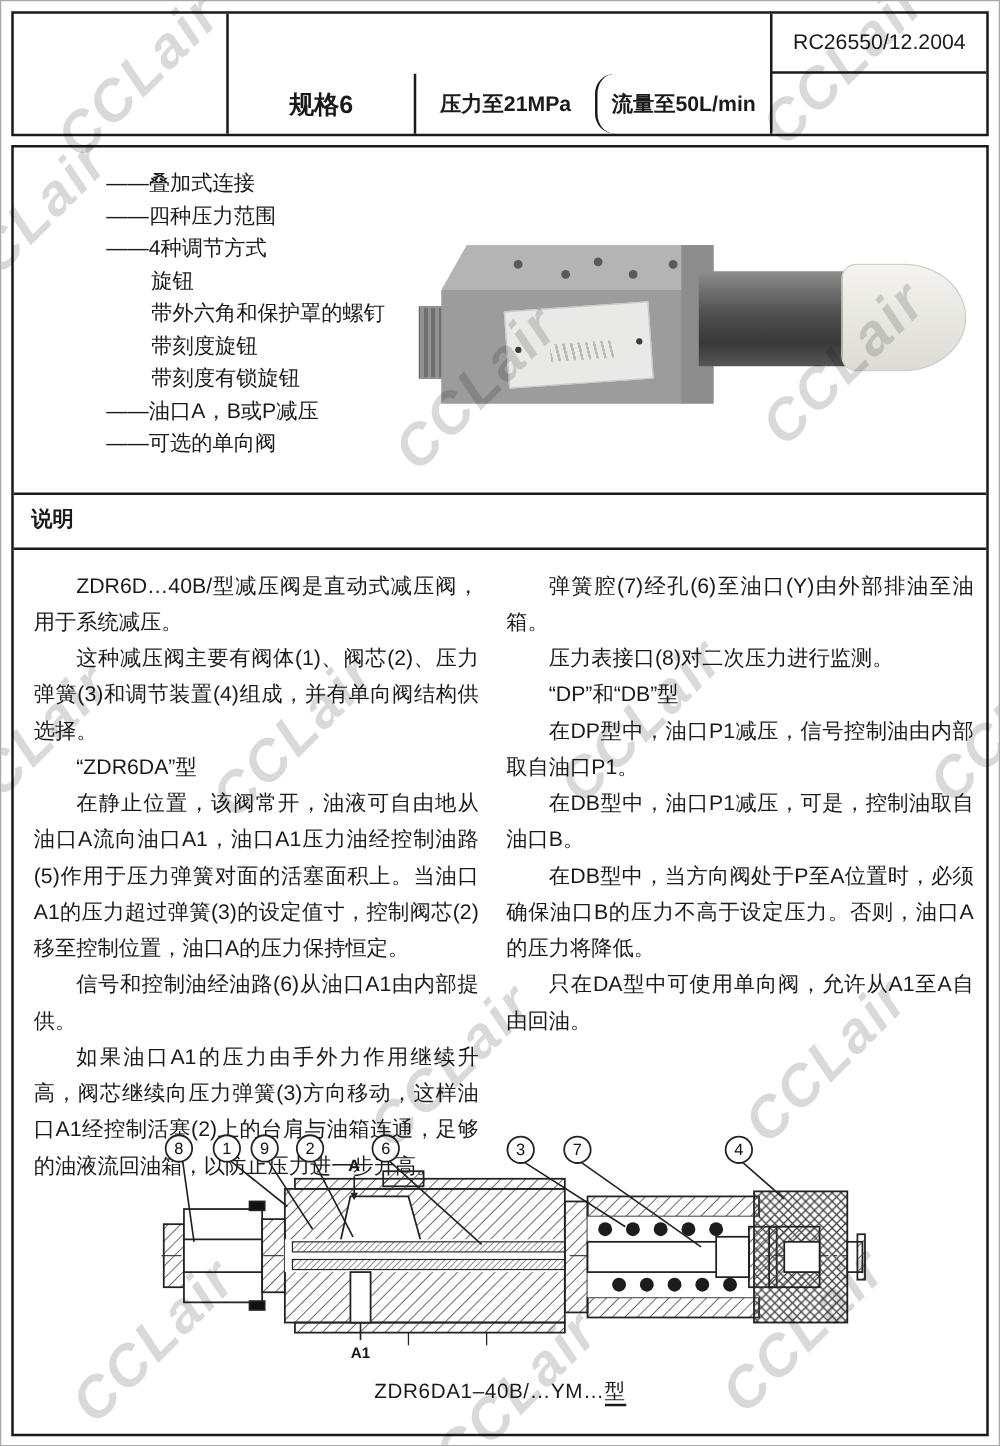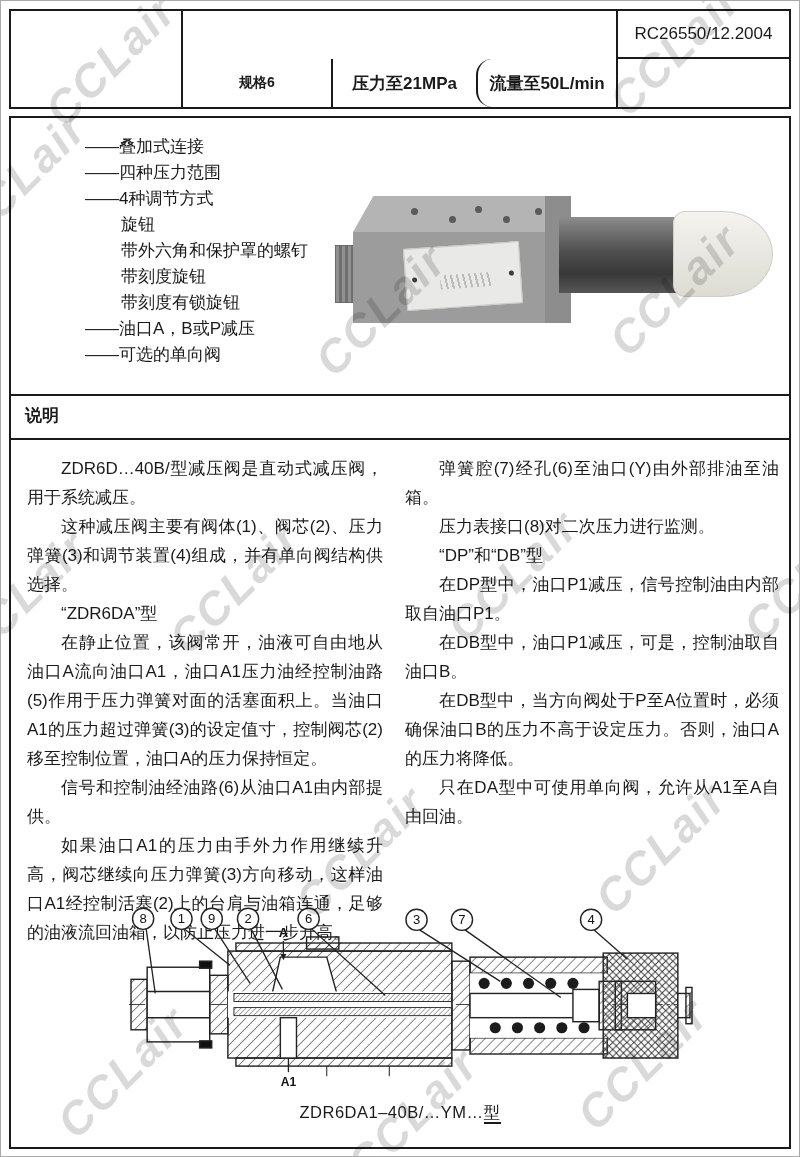--- a/index.html
+++ b/index.html
@@ -18,21 +18,21 @@
   .header{
     position:absolute;left:8px;top:8px;width:782px;height:100px;
     border:2px solid #1a1a1a;box-sizing:border-box;display:grid;
     grid-template-columns:172px 148px 145px 140px 1fr;
     grid-template-rows:1fr 1fr;z-index:2;background:transparent;
   }
   .hcell{display:flex;align-items:center;justify-content:center;box-sizing:border-box;}
   .h-empty{grid-column:1;grid-row:1/3;border-right:2px solid #1a1a1a;}
   .h-title{grid-column:2/5;grid-row:1;border-bottom:2px solid #1a1a1a;font-weight:bold;font-size:20px;}
   .h-rc{grid-column:5;grid-row:1;border-left:2px solid #1a1a1a;border-bottom:2px solid #1a1a1a;font-size:17px;}
-  .h-spec{grid-column:2;grid-row:2;font-weight:bold;font-size:14px;}
+  .h-spec{grid-column:2;grid-row:2;font-weight:bold;font-size:20px;}
   .h-press{grid-column:3;grid-row:2;border-left:2px solid #1a1a1a;font-weight:bold;font-size:17px;}
   .h-flow{grid-column:4;grid-row:2;border-left:2px solid #1a1a1a;font-weight:bold;font-size:17px;border-radius:16px;}
   .h-blank{grid-column:5;grid-row:2;border-left:2px solid #1a1a1a;}
   
   .main{
     position:absolute;left:8px;top:115px;width:782px;height:1033px;
     border:2px solid #1a1a1a;box-sizing:border-box;z-index:2;
   }
   .features{position:absolute;left:74px;top:16px;margin:0;padding:0;list-style:none;
     font-size:17px;line-height:26px;}

